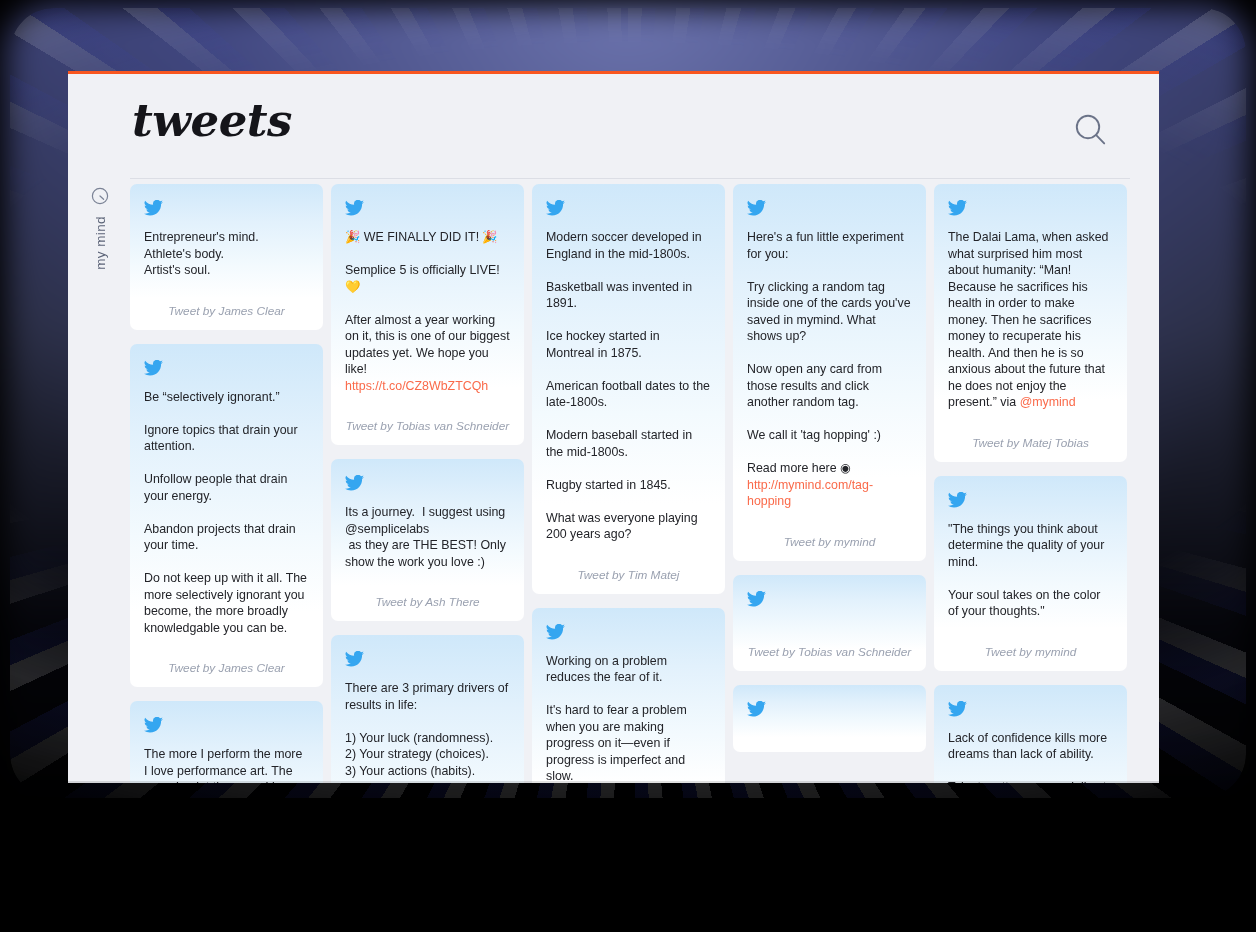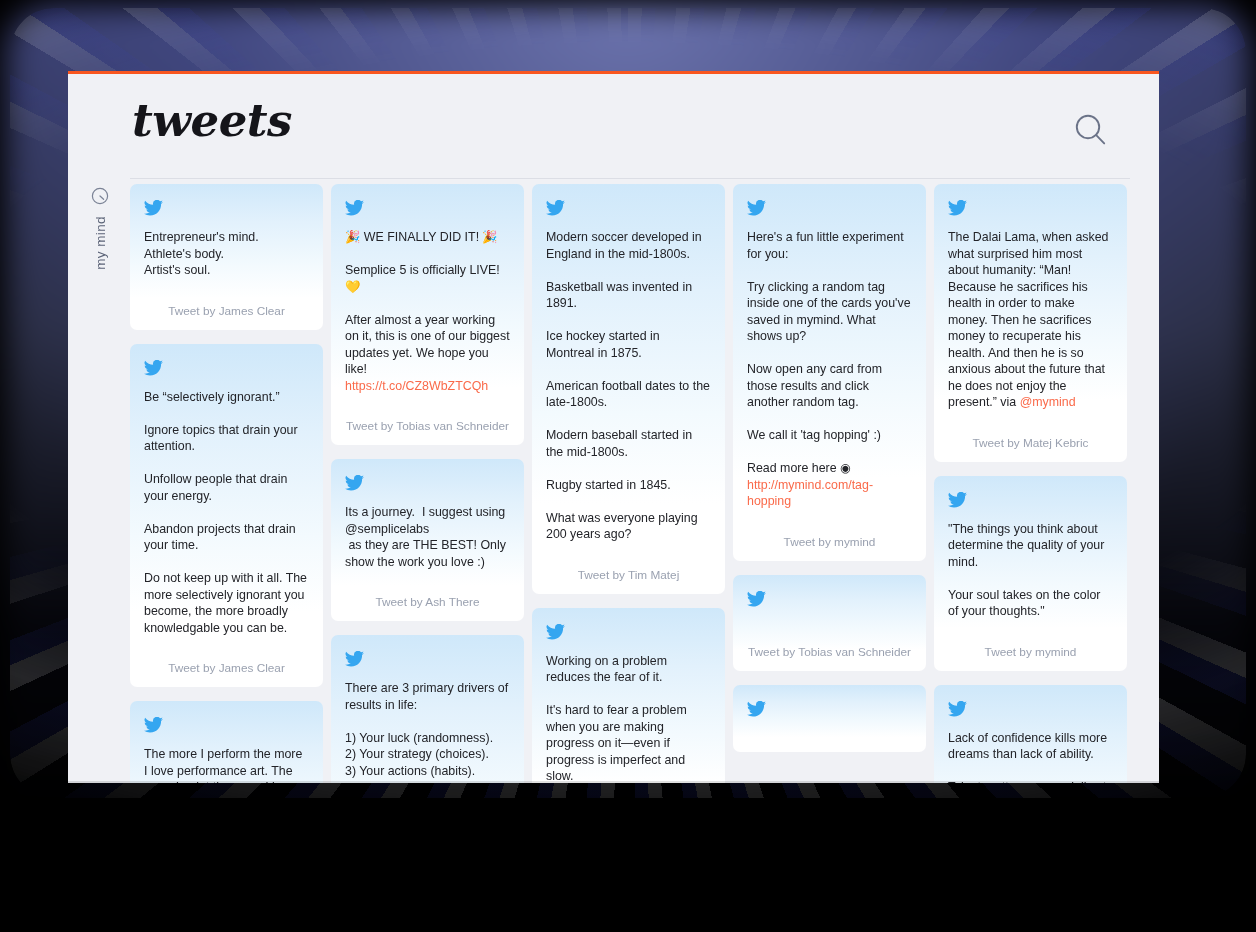--- a/index.html
+++ b/index.html
@@ -147,20 +147,21 @@
     white-space: pre-wrap;
     word-wrap: break-word;
   }
   .tweet-link { color: #fa6a4a; }
   .tweet-footer {
     text-align: center;
     font-size: 11.8px;
     color: #9aa1b0;
     padding: 11px 8px 12px 8px;
     background: transparent;
+    font-style: italic;
   }
 
   
   #bottom-fade {
     position: absolute;
     left: 0; bottom: 0;
     width: 100%; height: 2px;
     background: rgba(0,0,0,0.12);
     pointer-events: none;
   }
@@ -319,21 +320,21 @@
           <div class="tweet-body" style="padding-bottom: 22px;"><span><svg class="bird-icon" width="19" height="16" viewBox="0 0 24 20">
                 <path fill="#35a6f0" d="M24 2.37a9.8 9.8 0 0 1-2.83.78A4.93 4.93 0 0 0 23.34.37a9.86 9.86 0 0 1-3.13 1.2A4.92 4.92 0 0 0 11.6 6a13.97 13.97 0 0 1-10.14-5.14 4.92 4.92 0 0 0 1.52 6.57A4.9 4.9 0 0 1 .96 6.8v.06a4.92 4.92 0 0 0 3.95 4.83 4.94 4.94 0 0 1-2.22.08 4.93 4.93 0 0 0 4.6 3.42A9.88 9.88 0 0 1 0 17.26 13.94 13.94 0 0 0 7.55 19.5c9.06 0 14.01-7.5 14.01-14 0-.21 0-.43-.01-.64A10 10 0 0 0 24 2.37z"></path>
               </svg></span></div>
         </div>
       </div>
       <div class="board-column">
         <div class="tweet-card">
           <div class="tweet-body"><span><svg class="bird-icon" width="19" height="16" viewBox="0 0 24 20">
                 <path fill="#35a6f0" d="M24 2.37a9.8 9.8 0 0 1-2.83.78A4.93 4.93 0 0 0 23.34.37a9.86 9.86 0 0 1-3.13 1.2A4.92 4.92 0 0 0 11.6 6a13.97 13.97 0 0 1-10.14-5.14 4.92 4.92 0 0 0 1.52 6.57A4.9 4.9 0 0 1 .96 6.8v.06a4.92 4.92 0 0 0 3.95 4.83 4.94 4.94 0 0 1-2.22.08 4.93 4.93 0 0 0 4.6 3.42A9.88 9.88 0 0 1 0 17.26 13.94 13.94 0 0 0 7.55 19.5c9.06 0 14.01-7.5 14.01-14 0-.21 0-.43-.01-.64A10 10 0 0 0 24 2.37z"></path>
               </svg></span><div class="tweet-text">The Dalai Lama, when asked what surprised him most about humanity: “Man! Because he sacrifices his health in order to make money. Then he sacrifices money to recuperate his health. And then he is so anxious about the future that he does not enjoy the present.” via <span class="tweet-link">@mymind</span></div></div>
-          <div class="tweet-footer">Tweet by Matej Kebric</div>
+          <div class="tweet-footer">Tweet by Matej Tobias</div>
         </div>
         <div class="tweet-card">
           <div class="tweet-body"><span><svg class="bird-icon" width="19" height="16" viewBox="0 0 24 20">
                 <path fill="#35a6f0" d="M24 2.37a9.8 9.8 0 0 1-2.83.78A4.93 4.93 0 0 0 23.34.37a9.86 9.86 0 0 1-3.13 1.2A4.92 4.92 0 0 0 11.6 6a13.97 13.97 0 0 1-10.14-5.14 4.92 4.92 0 0 0 1.52 6.57A4.9 4.9 0 0 1 .96 6.8v.06a4.92 4.92 0 0 0 3.95 4.83 4.94 4.94 0 0 1-2.22.08 4.93 4.93 0 0 0 4.6 3.42A9.88 9.88 0 0 1 0 17.26 13.94 13.94 0 0 0 7.55 19.5c9.06 0 14.01-7.5 14.01-14 0-.21 0-.43-.01-.64A10 10 0 0 0 24 2.37z"></path>
               </svg></span><div class="tweet-text">"The things you think about determine the quality of your mind.
 
 Your soul takes on the color of your thoughts."</div></div>
           <div class="tweet-footer">Tweet by mymind</div>
         </div>
         <div class="tweet-card">

